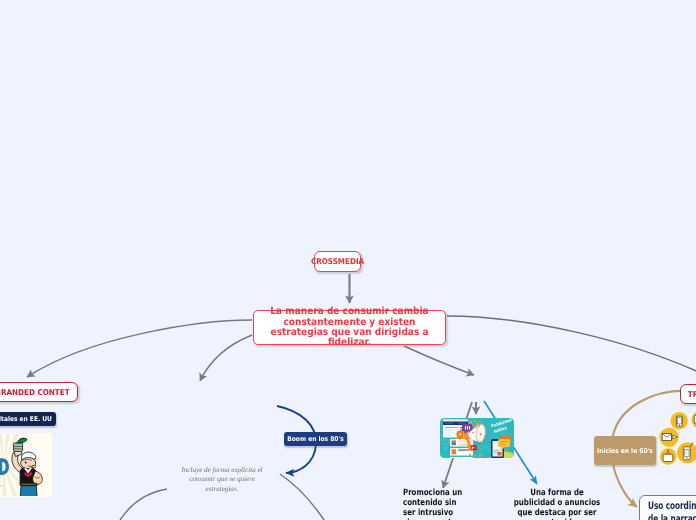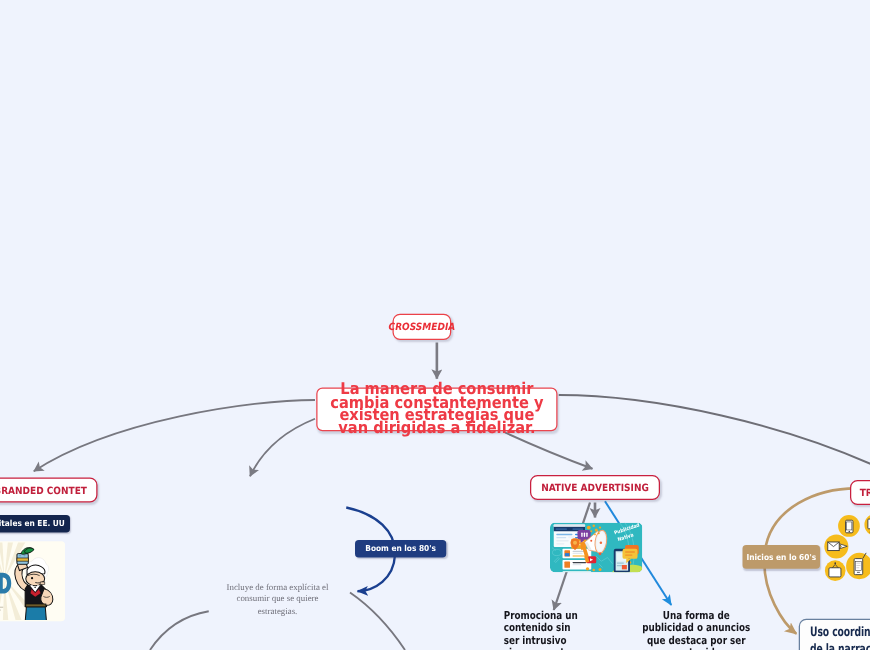--- a/index.html
+++ b/index.html
@@ -41,21 +41,21 @@
     border-radius:3px;color:#ffffff;display:flex;align-items:center;
     justify-content:center;white-space:nowrap;font-weight:bold;
     font-family:"DejaVu Sans Condensed","DejaVu Sans",sans-serif;
     box-shadow:.8px 1.2px 1.2px rgba(80,80,110,.28);
   }
   .tag-navy{background:#1f3c80;}
   .tag-darknavy{background:#13254e;}
   .tag-tan{background:#bd9a6a;}
 
   .plaintext{position:absolute;}
-  .serif-note{font-family:"Liberation Serif",serif;color:#70707a;text-align:center;}
+  .serif-note{font-family:"Liberation Serif",serif;color:#70707a;text-align:center;font-style:italic;}
   .bold-note{font-weight:bold;color:#15151c;font-family:"DejaVu Sans Condensed","DejaVu Sans",sans-serif;}
   .bold-note > div{transform:scaleX(0.9);}
   #note-promociona > div{transform-origin:left center;}
 </style>
 </head>
 <body>
 
 <div id="canvas">
 
   <svg class="links" viewBox="0 0 696 520">
@@ -89,55 +89,52 @@
     <line x1="476" y1="402" x2="476" y2="414" stroke="#7b7b83" stroke-width="2.1" marker-end="url(#arrGray)"></line>
     <line x1="472" y1="402" x2="443" y2="488" stroke="#7b7b83" stroke-width="1.8" marker-end="url(#arrGray)"></line>
     <line x1="484" y1="401" x2="537" y2="484" stroke="#2189dc" stroke-width="1.6" marker-end="url(#arrLBlue)"></line>
 
     <path d="M694,391 C652,388 616,408 612,441 C608,474 628,500 637,507" fill="none" stroke="#bd9a6a" stroke-width="2.1" marker-end="url(#arrTan)"></path>
 
     <path d="M167,489 C149,492 132,502 120,520" fill="none" stroke="#77777f" stroke-width="1.5"></path>
     <path d="M280,474 C296,485 312,502 324,520" fill="none" stroke="#77777f" stroke-width="1.5"></path>
   </svg>
 
-  <div class="node redbox" style="left:314px;top:251px;width:47px;height:21px;font-size:8px;border-color:#ec4148;color:#ea2f37;font-style:italic;">
+  <div class="node redbox" style="left:314px;top:251px;width:47px;height:21px;font-size:8px;border-color:#ec4148;color:#ea2f37;">
     <span>CROSSMEDIA</span>
   </div>
 
-  <div class="node mainbox" style="left:253px;top:310px;width:193px;height:35px;font-size:13px;line-height:10.3px;padding:1px 4px 0 4px;">
+  <div class="node mainbox" style="left:253px;top:310px;width:193px;height:35px;font-size:10px;line-height:10.3px;padding:1px 4px 0 4px;">
     <span>La manera de consumir cambia constantemente y existen estrategias que van dirigidas a fidelizar.</span>
   </div>
 
   <div class="node redbox" style="left:-13px;top:382px;width:91px;height:20px;font-size:8px;">
     <span>BRANDED CONTET</span>
   </div>
 
 
-  <div class="node redbox" style="left:424px;top:380px;width:104px;height:20px;font-size:8px;">
-    <span>NATIVE ADVERTISING</span>
-  </div>
 
   <div class="node redbox" style="left:680px;top:384px;width:69px;height:20px;font-size:8px;">
     <span>TRANSMEDIA</span>
   </div>
 
   <div class="node navybox" style="left:639px;top:495px;width:118px;height:50px;font-size:10.4px;line-height:12.6px;padding:4px 4px 0 8px;text-align:left;letter-spacing:-0.1px;">
     <div>Uso coordinado</div>
     <div>de la narración</div>
   </div>
 
   <div class="node tag tag-darknavy" style="left:-37px;top:412px;width:93px;height:13.5px;font-size:6.6px;">
     <span>Datos digitales en EE. UU</span>
   </div>
 
-  <div class="node tag tag-navy" style="left:284px;top:432px;width:73px;height:13.5px;font-size:6.6px;">
+  <div class="node tag tag-navy" style="left:284px;top:432px;width:63px;height:13.5px;font-size:6.6px;">
     <span>Boom en los 80's</span>
   </div>
 
-  <div class="node tag tag-tan" style="left:594px;top:436px;width:62px;height:19px;font-size:6.6px;">
+  <div class="node tag tag-tan" style="left:594px;top:436px;width:62px;height:29px;font-size:6.6px;">
     <span>Inicios en lo 60's</span>
   </div>
 
   <div class="node" style="left:-10px;top:433px;width:62px;height:64px;border-radius:3px;overflow:hidden;background:#fffdf2;">
     <svg viewBox="0 0 64 64" width="62" height="64">
       <defs>
           <clipPath id="pcl">
             <rect x="0" y="0" width="64" height="64" rx="3"></rect>
           </clipPath>
         </defs>

